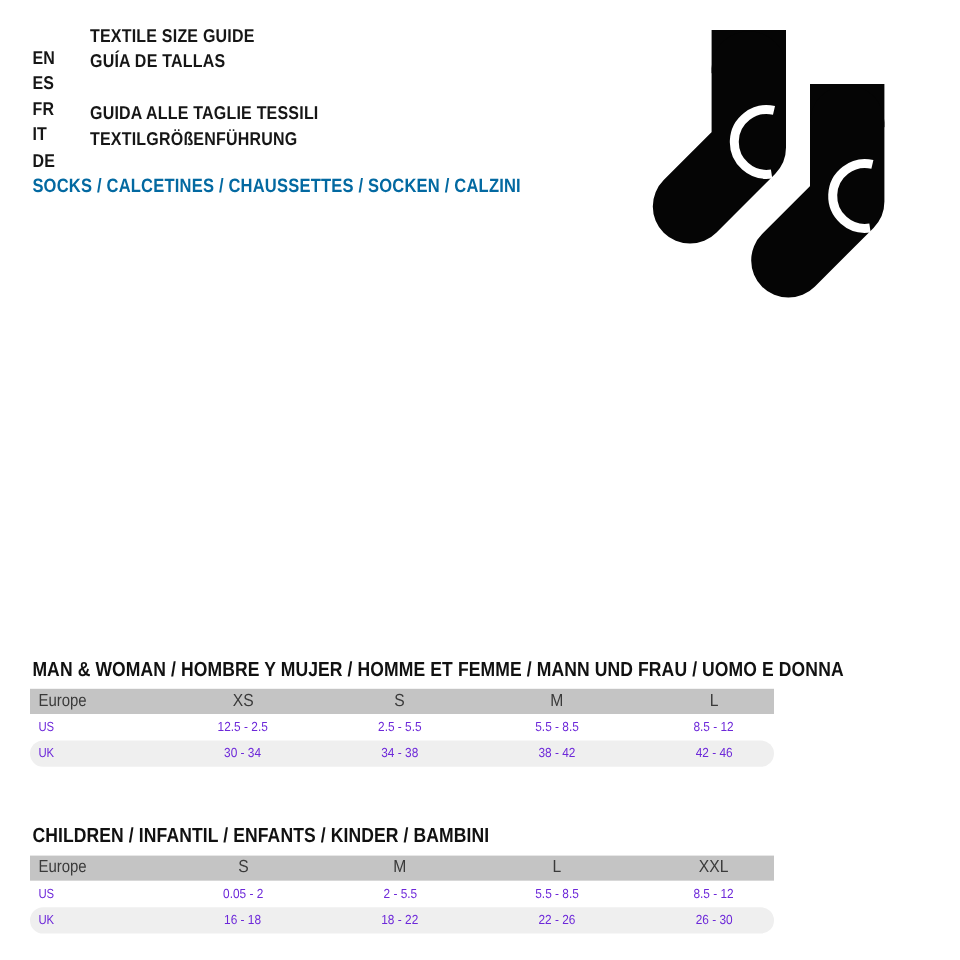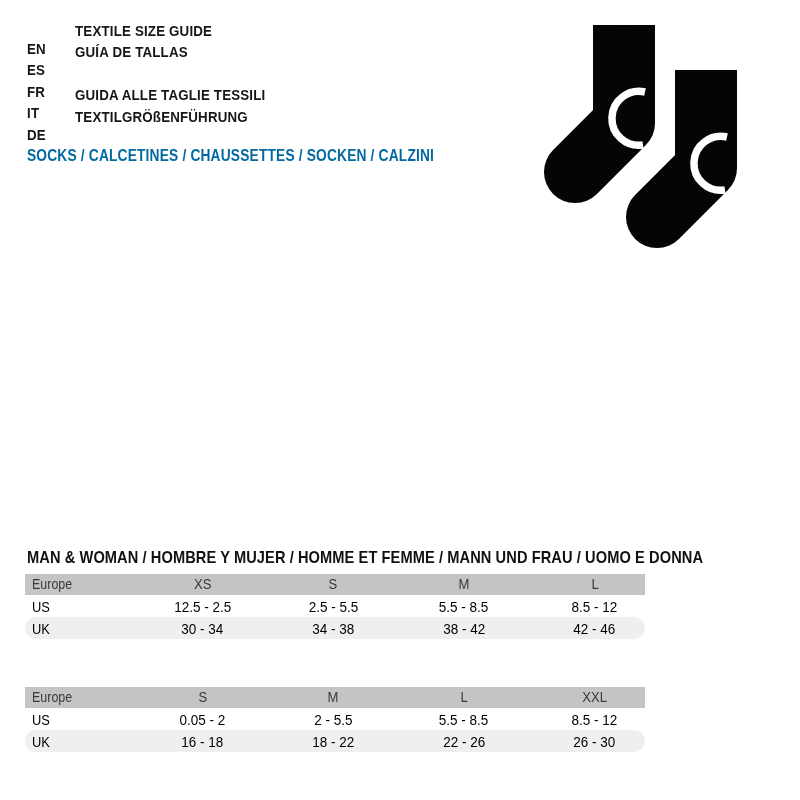--- a/index.html
+++ b/index.html
@@ -32,21 +32,21 @@
   .t-title{
     font-weight:bold;font-size:17px;color:#111111;
     margin:0 0 6px 2px;letter-spacing:0.1px;
   }
   .t-grid{width:620px;}
   .t-row{display:grid;grid-template-columns:97px 1fr 1fr 1fr 1fr;align-items:center;gap:30px;}
   .t-row.head{height:21px;background:#c4c4c4;}
   .t-row.data{height:22px;background:#ffffff;}
   .t-row.data.alt{background:#efefef;border-radius:11px;}
   .t-cell{
-    text-align:center;font-size:15px;color:#000000;line-height:1;
+    text-align:center;font-size:11px;color:#6d28d9;line-height:1;
     overflow:visible;
   }
   .t-cell.first{text-align:left;padding-left:7px;}
   .t-row.head .t-cell{color:#3a3a3a;font-size:14.5px;}
 </style>
 </head>
 <body>
 
 <div class="lang-block">
   <div class="lang-row">
@@ -117,20 +117,23 @@
       <div class="t-cell first"><span class="cx">UK</span></div>
       <div class="t-cell"><span class="cxc">30 - 34</span></div>
       <div class="t-cell"><span class="cxc">34 - 38</span></div>
       <div class="t-cell"><span class="cxc">38 - 42</span></div>
       <div class="t-cell"><span class="cxc">42 - 46</span></div>
     </div>
   </div>
 </div>
 
 <div class="size-table children">
+  <div class="t-title">
+    <span class="cx">CHILDREN / INFANTIL / ENFANTS / KINDER / BAMBINI</span>
+  </div>
   <div class="t-grid">
     <div class="t-row head">
       <div class="t-cell first"><span class="cx">Europe</span></div>
       <div class="t-cell"><span class="cxc">S</span></div>
       <div class="t-cell"><span class="cxc">M</span></div>
       <div class="t-cell"><span class="cxc">L</span></div>
       <div class="t-cell"><span class="cxc">XXL</span></div>
     </div>
     <div class="t-row data">
       <div class="t-cell first"><span class="cx">US</span></div>

